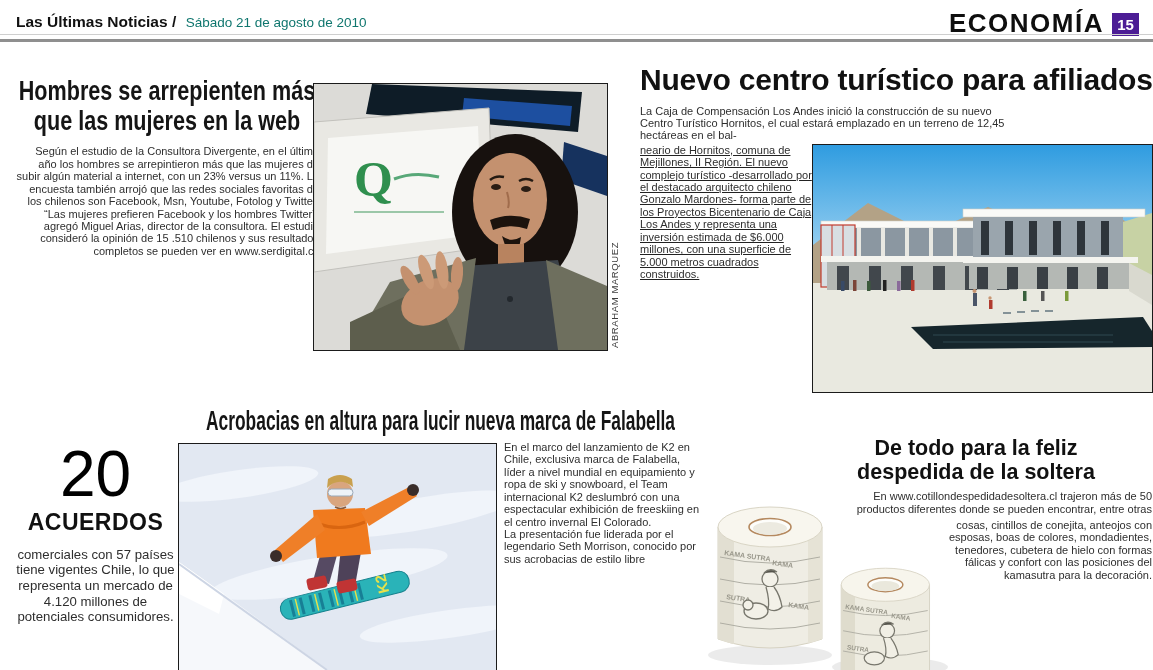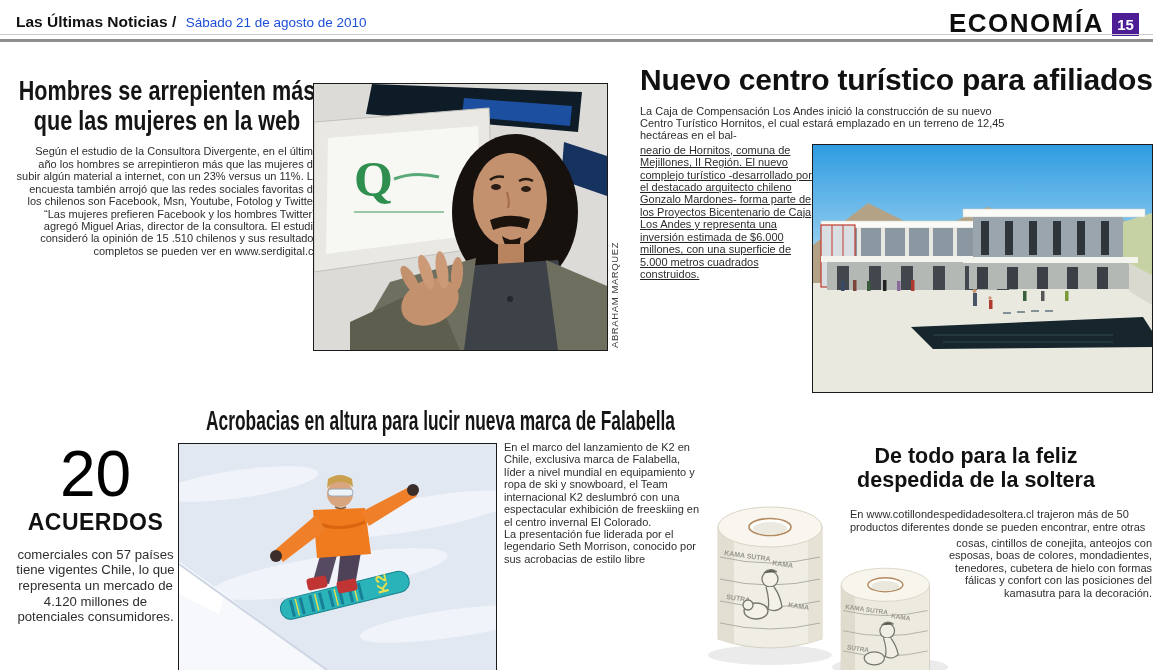--- a/index.html
+++ b/index.html
@@ -7,21 +7,21 @@
     position:relative; width:1153px; height:670px; margin:0 auto;
     background:#ffffff; overflow:hidden;
     font-family:"Liberation Sans", sans-serif; color:#222;
   }
   .abs { position:absolute; }
   .prel { white-space:pre-line; }
 
   
   .masthead { left:16px; top:13px; white-space:nowrap; }
   .masthead .mh-title { font-weight:bold; font-size:15.5px; color:#111; }
-  .masthead .mh-date  { font-size:13.5px; color:#1d4ed8; margin-left:5px; }
+  .masthead .mh-date  { font-size:13.5px; color:#0f766e; margin-left:5px; }
   .section-title { right:49px; top:8px; font-size:26px; font-weight:bold;
                    letter-spacing:1.5px; color:#0e0e0e; }
   .page-badge { left:1112px; top:13px; width:27px; height:23px; background:#4c1d95;
                 color:#fff; font-weight:bold; font-size:15px; display:flex;
                 align-items:center; justify-content:center; }
   .rule-thin  { left:0; top:34px; width:1153px; height:1px; background:#cfcfcf; }
   .rule-thick { left:0; top:39px; width:1153px; height:2.5px; background:#8f8f8f; }
 
   
   .body-txt { font-size:11px; line-height:1.13; color:#2e2e2e; }
@@ -57,22 +57,22 @@
   .art-k2-body { left:504px; top:441px; width:196px; }
 
   
   .stat { left:15px; top:444px; width:161px; text-align:center; }
   .stat-number { font-size:64px; line-height:0.95; color:#000000;text-align:center; }
   .stat-label  { font-size:23px; font-weight:bold; color:#111; letter-spacing:0.5px; margin-top:4px; }
   .stat-desc   { margin-top:11px; font-size:13.2px; line-height:1.18; color:#2e2e2e; }
 
   
   .art-soltera { left:700px; top:436px; width:452px; }
-  .art-soltera h2 { margin:8px 0 0 auto; width:352px; font-size:21.5px; line-height:1.12; text-align:center; }
-  .art-soltera .top { margin:16px 0 0 auto; width:302px; }
+  .art-soltera h2 { margin:0 0 0 auto; width:352px; font-size:21.5px; line-height:1.12; text-align:center; }
+  .art-soltera .top { margin:6px 0 0 auto; width:302px; text-align:right; }
   .art-soltera .side { margin:4px 0 0 auto; width:205px; text-align:right; }
   .rolls-photo { left:700px; top:487px; width:256px; height:183px; }
 </style>
 </head>
 <body>
 
 <div id="canvas">
 
   <div class="abs masthead">
     <span class="mh-title">Las Últimas Noticias /</span>

